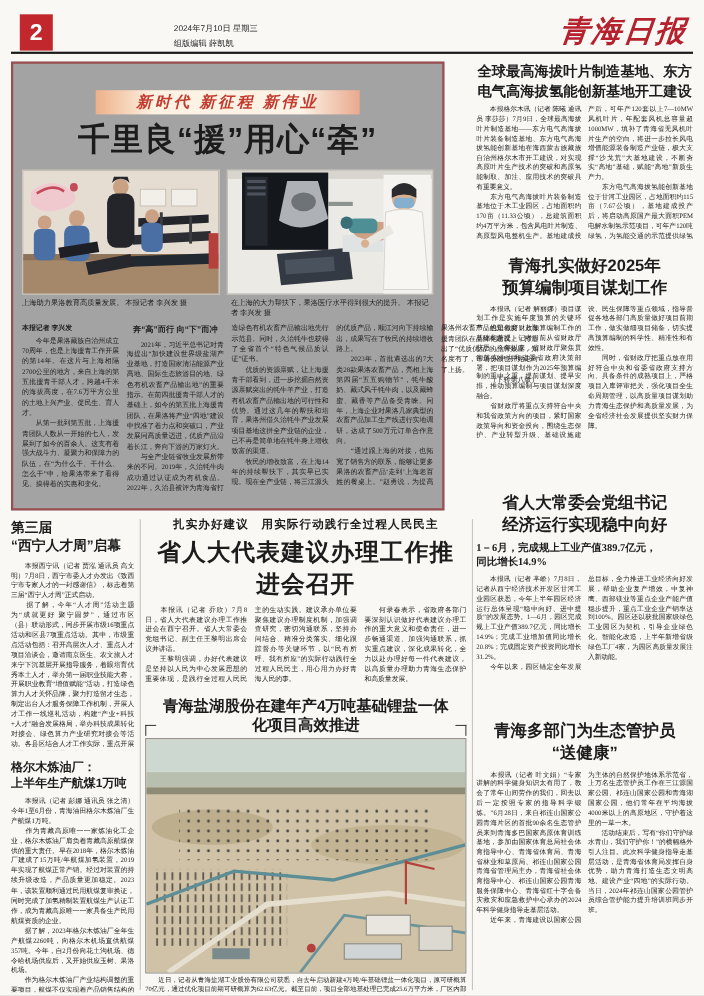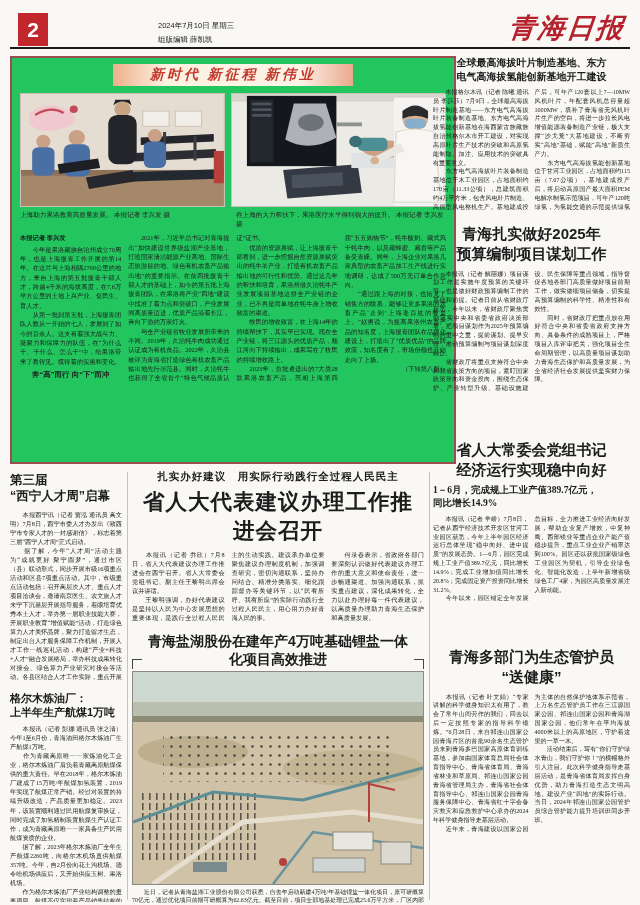--- a/index.html
+++ b/index.html
@@ -11,22 +11,22 @@
            font-size:21px;display:flex;align-items:center;justify-content:center;}
   .section-title{position:absolute;left:58px;top:12px;font-size:25px;font-weight:900;
            letter-spacing:5px;font-family:"Liberation Sans","DejaVu Sans",sans-serif;}
   .dateblock{position:absolute;left:158px;top:19px;font-size:7.5px;line-height:1.8;color:#222;
            font-family:"Liberation Sans","DejaVu Sans",sans-serif;}
   .masthead{position:absolute;left:470px;top:10px;width:155px;text-align:right;font-size:27px;
            color:#b5222d;font-weight:bold;font-style:italic;transform:skewX(-6deg);
            letter-spacing:2px;}
   .header-rule{position:absolute;left:10px;top:47px;width:620px;height:2px;background:#1a1a1a;}
   
-  .main-box{position:absolute;left:10px;top:56px;width:446px;height:408px;
-            border:2px solid #9b4e52;background:#22c55e;padding:6px 8px;box-sizing:border-box;}
+  .main-box{position:absolute;left:10px;top:56px;width:394px;height:408px;
+            border:2px solid #9b4e52;background:#a3a3a3;padding:24px 8px;box-sizing:border-box;}
   .banner{width:240px;height:22px;margin:0 auto;display:flex;align-items:center;justify-content:center;
           background:linear-gradient(90deg,#eeb08a,#fdf2e2 22%,#fdf3e6 78%,#e9a98e);
           color:#c23b2e;font-weight:bold;font-style:italic;font-size:14px;letter-spacing:3px;}
   .main-headline{margin:3px 0 0;text-align:center;font-size:29px;font-weight:900;letter-spacing:1px;
           font-family:"Liberation Sans","DejaVu Sans",sans-serif;}
   .main-subtitle{margin:2px 0 0;text-align:center;font-size:12px;font-weight:bold;}
   .photo-row{display:flex;gap:6px;margin-top:7px;}
   .photo-row .ph{height:112px;border:1px solid #c9c2b8;}
   .ph svg{display:block;width:100%;height:100%;}
   .cap-row{display:flex;gap:6px;margin-top:3px;font-size:6.6px;line-height:1.4;color:#222;}
@@ -56,21 +56,21 @@
   .bracket.l{border-left:1.5px solid #444;border-top:1.5px solid #444;align-self:flex-end;}
   .bracket.r{border-right:1.5px solid #444;border-top:1.5px solid #444;align-self:flex-end;}
   .pb-title{flex:1;text-align:center;font-size:14px;font-weight:900;margin:0;
          font-family:"Liberation Sans","DejaVu Sans",sans-serif;}
   .pb-img{margin-top:2px;height:212px;border:1px solid #8d8a84;}
   .pb-img svg{display:block;width:100%;height:100%;}
   .pb-caption{margin-top:3px;font-size:5.9px;line-height:1.42;text-align:justify;white-space:pre-line;}
   .right-rail{position:absolute;left:433px;top:56px;width:197px;}
   .r-headline{white-space:pre-line;text-align:center;font-weight:900;line-height:1.35;margin:0;
          font-family:"Liberation Sans","DejaVu Sans",sans-serif;}
-  .r1{font-size:10px;}
+  .r1{font-size:13px;}
   .r2{font-size:15px;margin-top:10px;}
   .r3{font-size:15px;margin-top:12px;}
   .r4{font-size:15px;margin-top:12px;}
   .r-sub{white-space:pre-line;text-align:left;font-size:9.5px;font-weight:bold;margin:4px 0 0;}
   .cols2{margin-top:5px;column-count:2;column-gap:6px;font-size:6.1px;line-height:1.45;
          text-align:justify;}
   .h1b{height:126px;} .h2b{height:158px;} .h3b{height:120px;} .h4b{height:146px;}
 </style>
 </head>
 <body>
@@ -80,20 +80,21 @@
   <div class="pagebox">2</div>
   <div class="dateblock">
     <div>2024年7月10日  星期三</div>
     <div>组版编辑  薛凯凯</div>
   </div>
   <div class="masthead">青海日报</div>
   <div class="header-rule"></div>
 
   <div class="main-box">
     <div class="banner">新时代 新征程 新伟业</div>
+    <h1 class="main-headline">千里良“援”用心“牵”</h1>
 
     <div class="photo-row">
       <div class="ph" style="flex:1;">
         <svg viewBox="0 0 200 118" preserveAspectRatio="none">
           <rect width="200" height="118" fill="#e5ddd2"></rect>
           <rect y="84" width="200" height="34" fill="#a5876a"></rect>
           <rect y="80" width="200" height="6" fill="#8d7257"></rect>
           <path d="M8 20 q20 -14 38 -3 q15 9 1 17 q-24 11 -39 -2 z" fill="#f0c9cf"></path>
           <path d="M14 22 q16 -10 28 -2" stroke="#c24a5a" stroke-width="2.5" fill="none"></path>
           <circle cx="52" cy="16" r="4" fill="#c24a5a"></circle>

